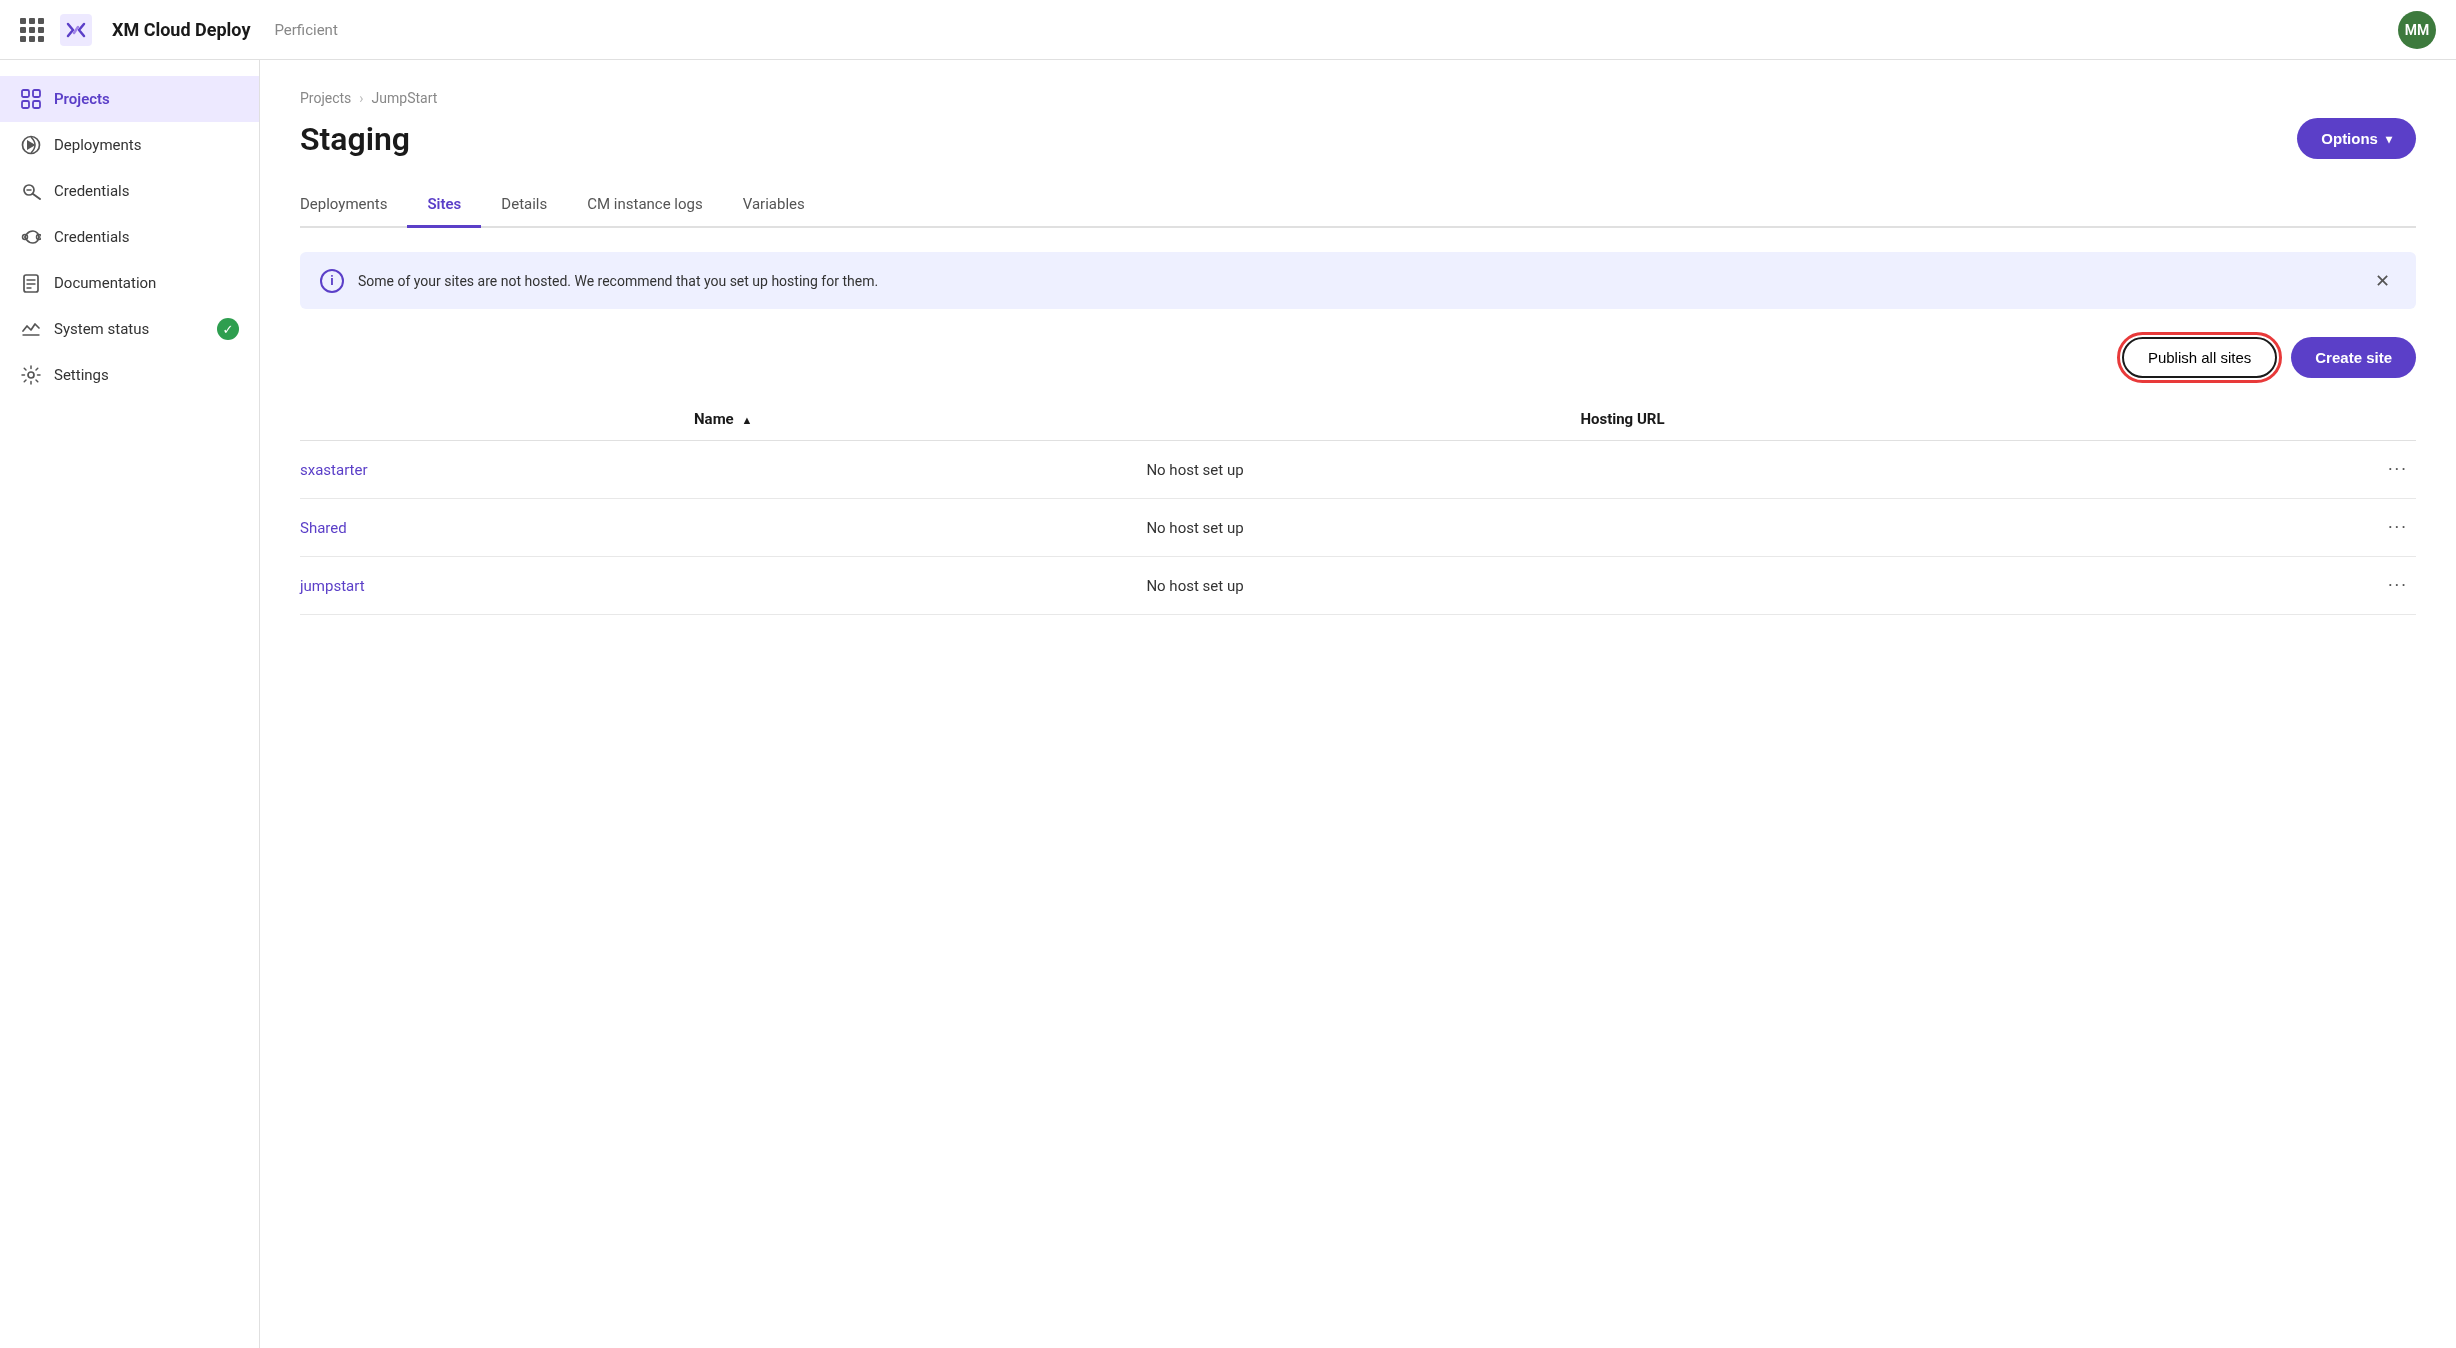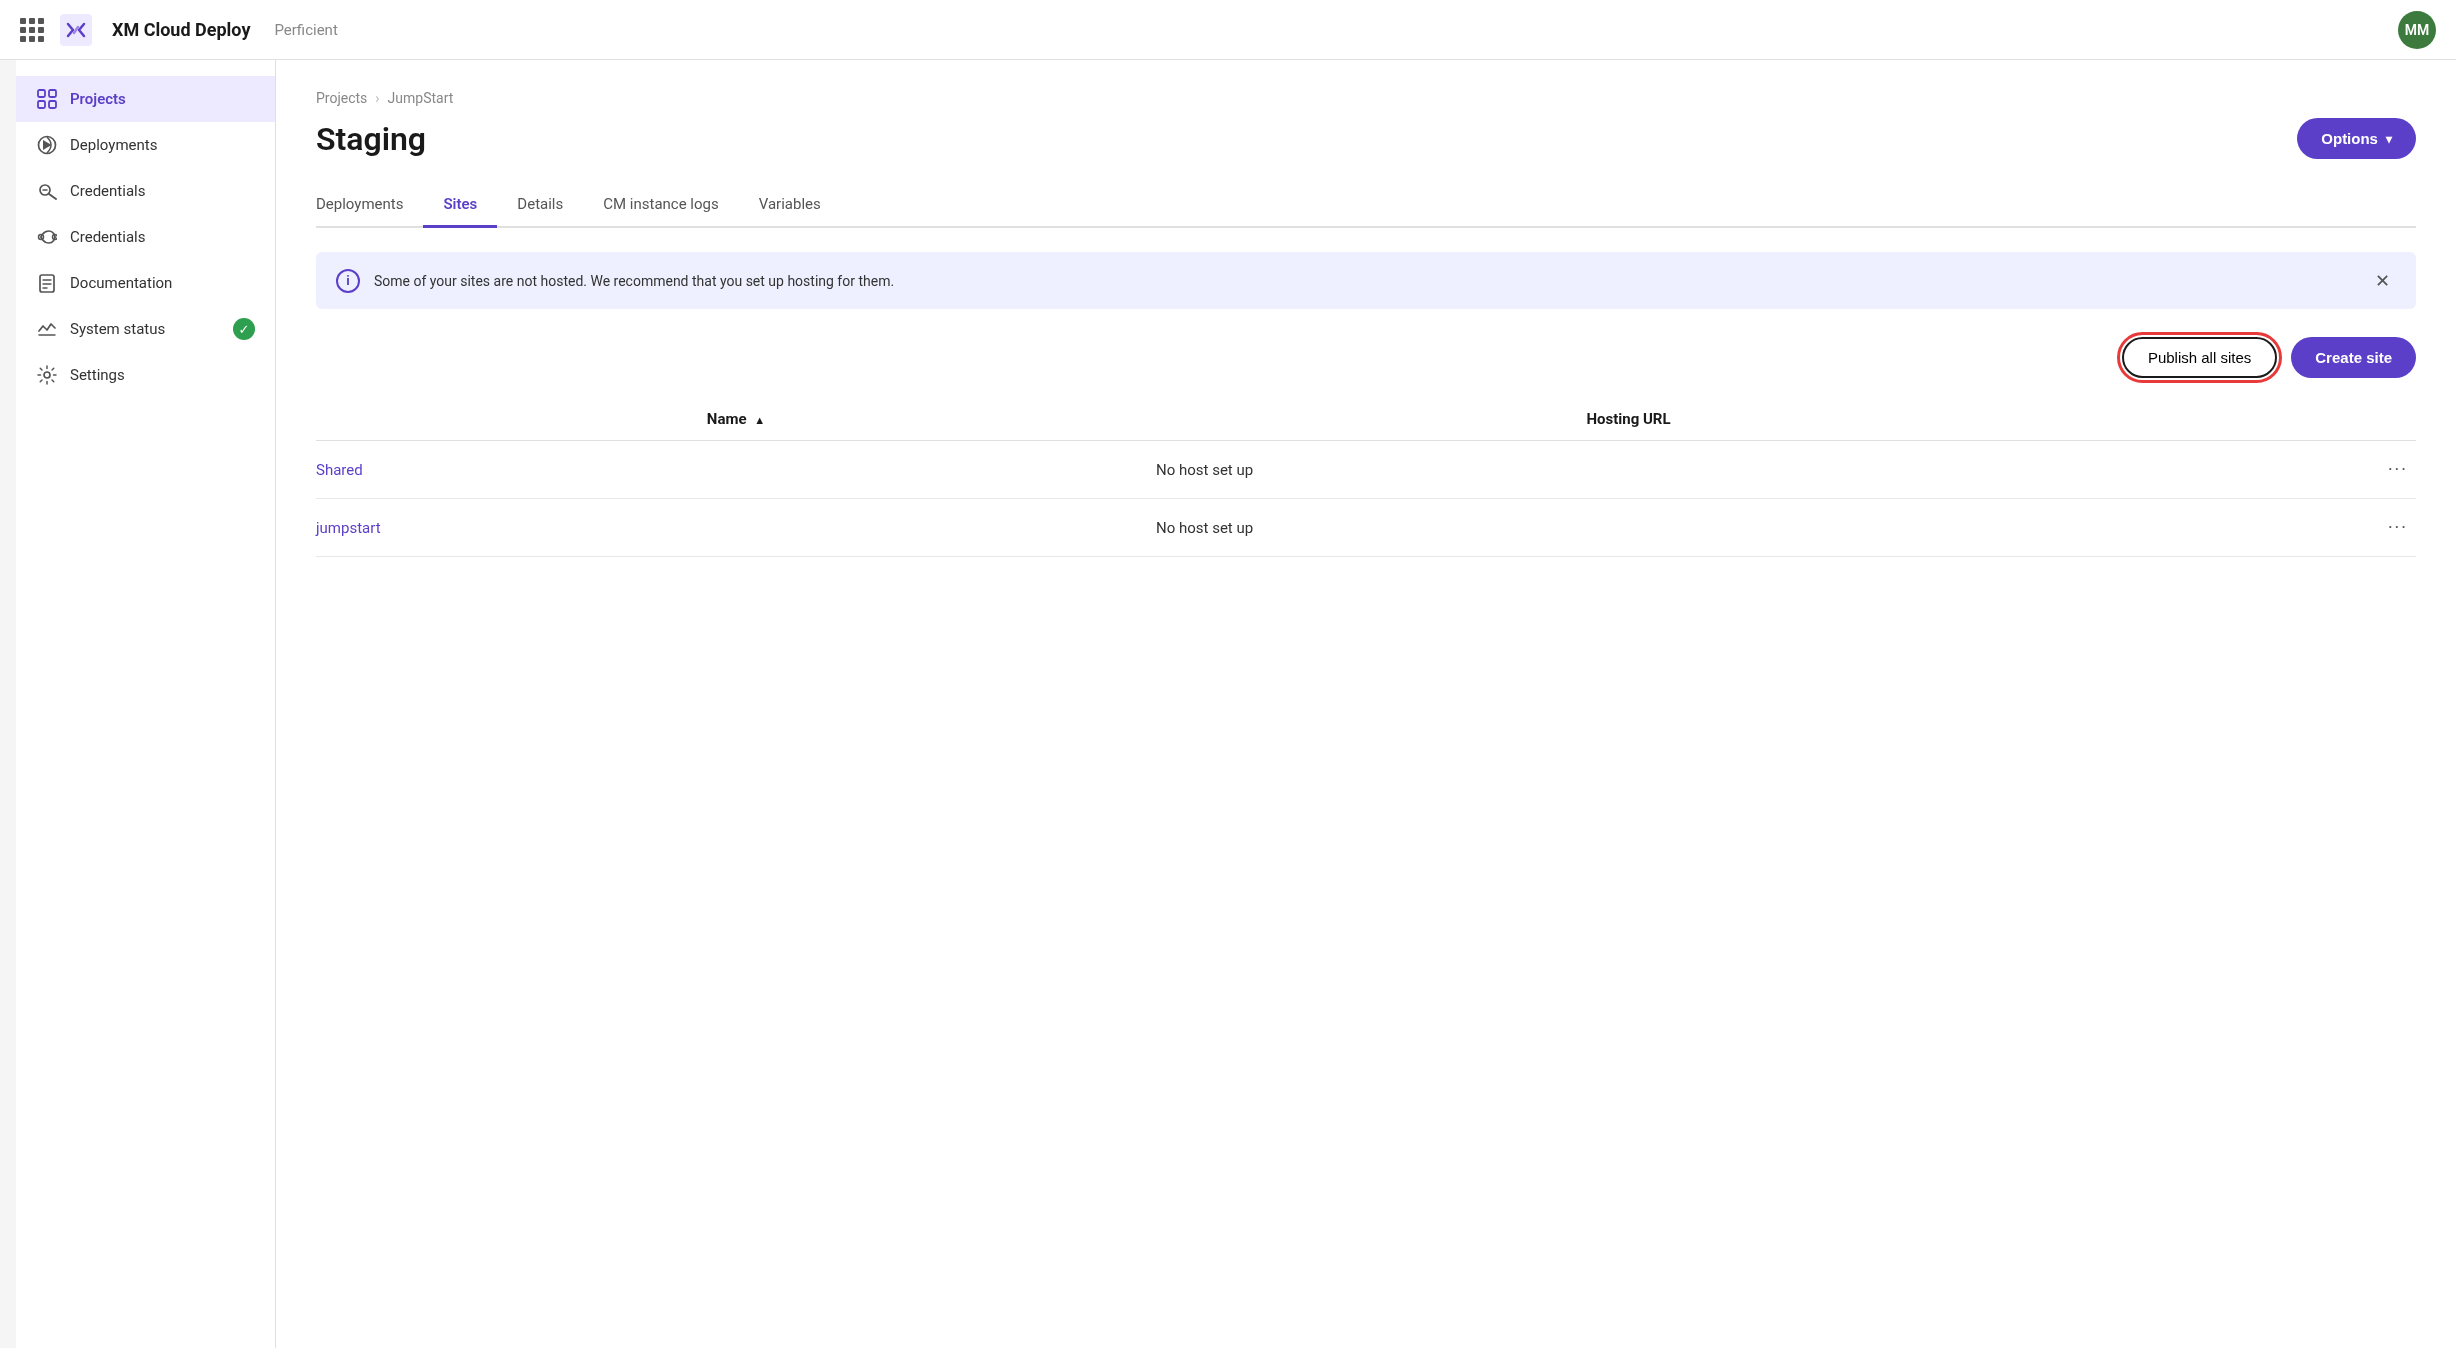--- a/index.html
+++ b/index.html
@@ -72,21 +72,20 @@
       font-size: 14px;
       font-weight: 600;
       cursor: pointer;
     }
 
     
     .main-layout {
       display: flex;
       flex: 1;
       overflow: hidden;
-      padding-left: 16px;
     }
 
     
     .sidebar {
       width: 260px;
       background: #fff;
       border-right: 1px solid #e0e0e0;
       padding: 16px 0;
       flex-shrink: 0;
     }
@@ -468,20 +467,25 @@
         <tr>
           <th class="col-name">
             <span>Name</span>
             <span class="sort-icon">▲</span>
           </th>
           <th class="col-hosting">Hosting URL</th>
           <th class="col-actions"></th>
         </tr>
       </thead>
       <tbody id="sites-tbody">
+      <tr>
+            <td class="col-name"><a class="site-link">sxastarter</a></td>
+            <td class="col-hosting">No host set up</td>
+            <td class="col-actions"><span class="more-dots">···</span></td>
+          </tr>
           <tr>
             <td class="col-name"><a class="site-link">Shared</a></td>
             <td class="col-hosting">No host set up</td>
             <td class="col-actions"><span class="more-dots">···</span></td>
           </tr>
           <tr>
             <td class="col-name"><a class="site-link">jumpstart</a></td>
             <td class="col-hosting">No host set up</td>
             <td class="col-actions"><span class="more-dots">···</span></td>
           </tr>

